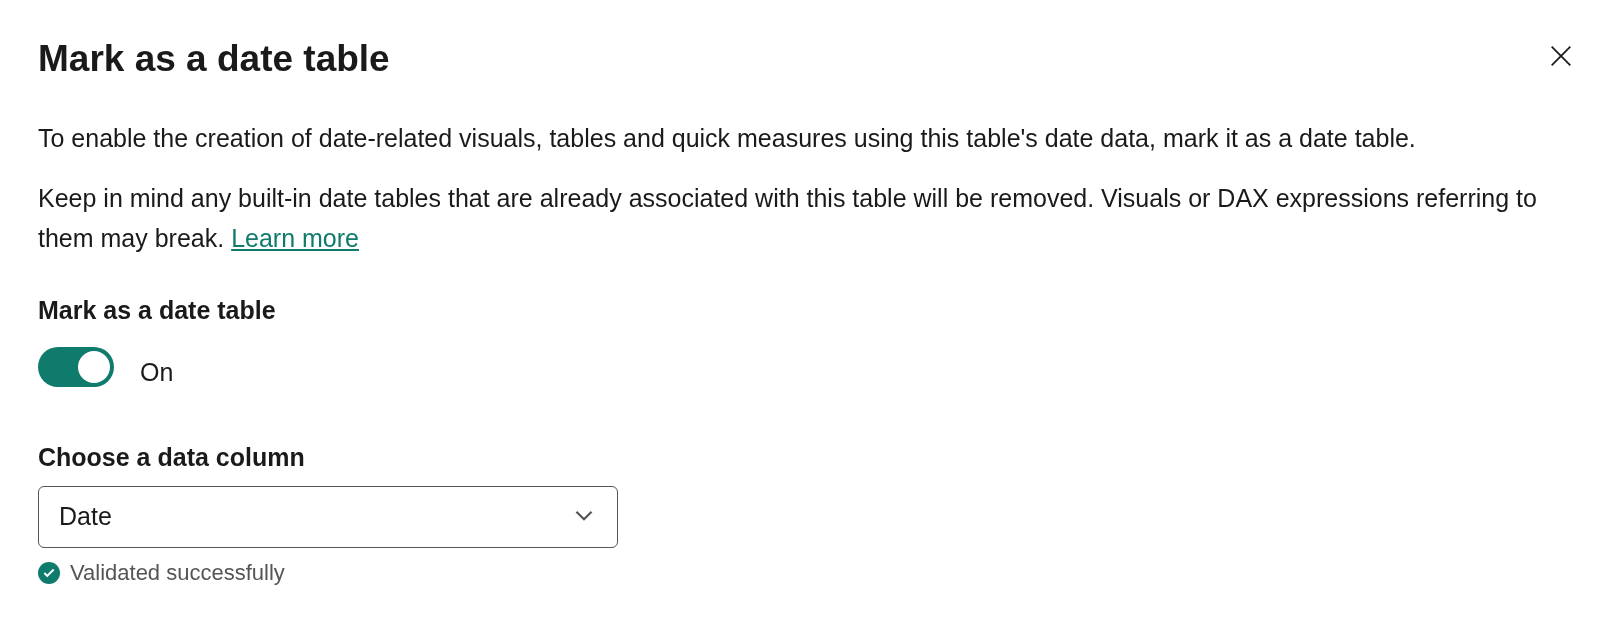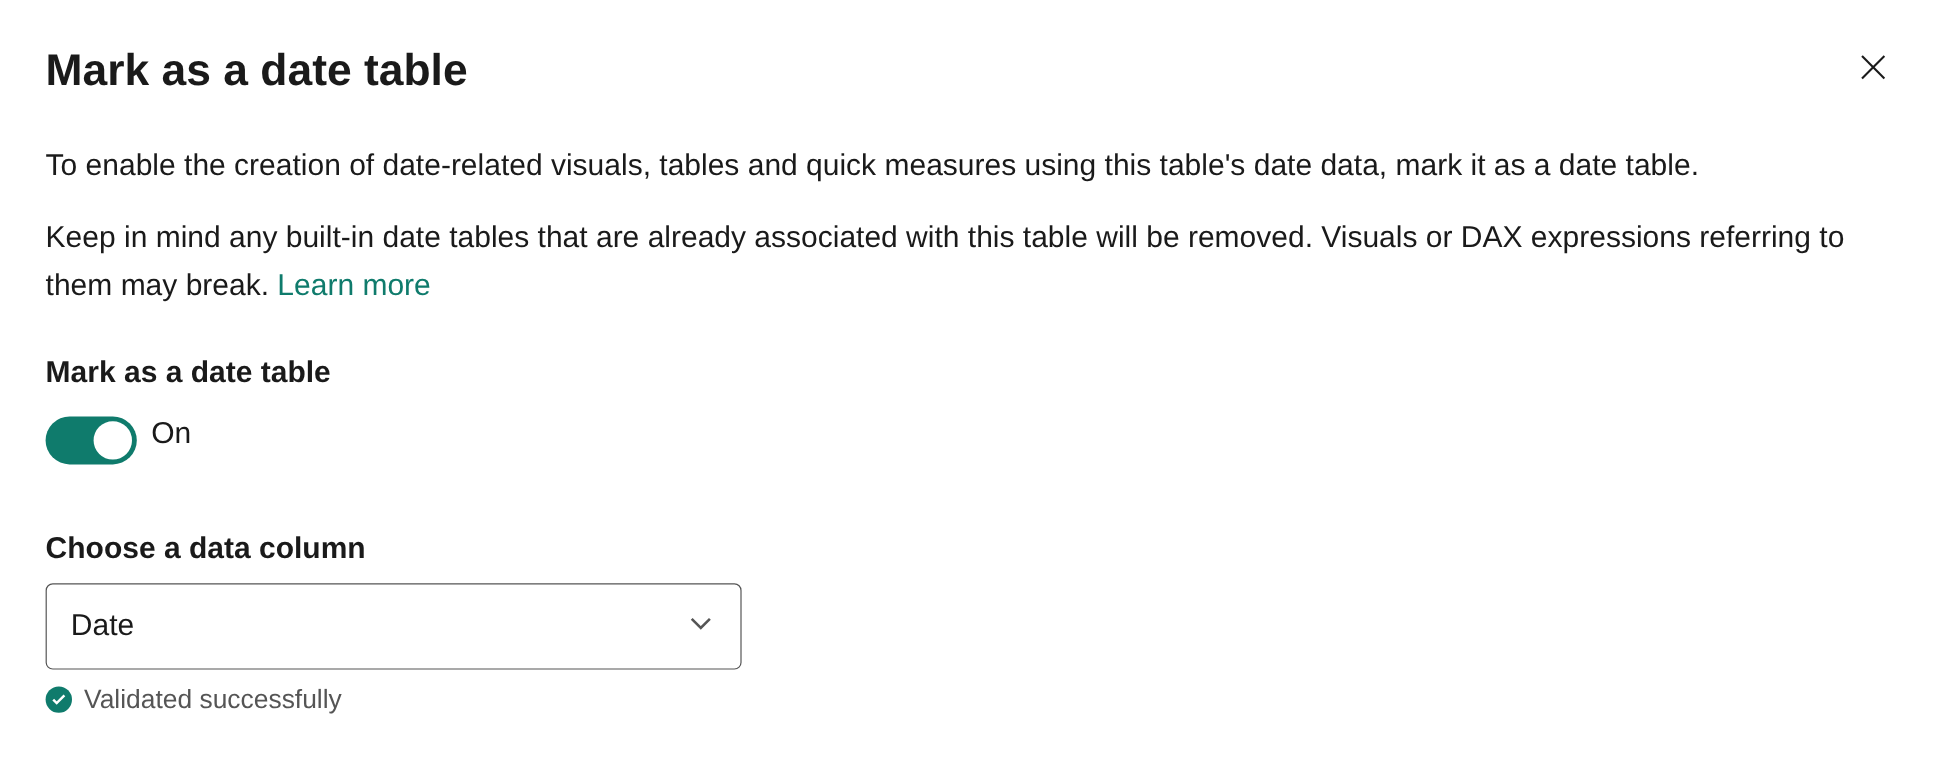--- a/index.html
+++ b/index.html
@@ -45,32 +45,33 @@
     }
     .description2 {
       font-size: 25px;
       line-height: 1.6;
       color: #1a1a1a;
       margin-bottom: 38px;
       max-width: 1520px;
     }
     .learn-more {
       color: #0f7b6c;
+      text-decoration: underline;
       cursor: pointer;
     }
     .section-label {
       font-size: 25px;
       font-weight: 700;
       color: #1a1a1a;
       margin-bottom: 22px;
     }
     .toggle-row {
       display: flex;
-      align-items: flex-start;
-      gap: 12px;
+      align-items: flex-end;
+      gap: 26px;
       margin-bottom: 56px;
     }
     .toggle {
       position: relative;
       width: 76px;
       height: 40px;
       background: #0f7b6c;
       border-radius: 20px;
       cursor: pointer;
     }
@@ -91,21 +92,21 @@
       font-size: 25px;
       font-weight: 700;
       color: #1a1a1a;
       margin-bottom: 14px;
     }
     .dropdown {
       display: flex;
       align-items: center;
       justify-content: space-between;
       width: 580px;
-      height: 72px;
+      height: 62px;
       border: 1.5px solid #555555;
       border-radius: 6px;
       padding: 0 20px;
       cursor: pointer;
       background: #ffffff;
     }
     .dropdown-value {
       font-size: 25px;
       color: #1a1a1a;
     }

